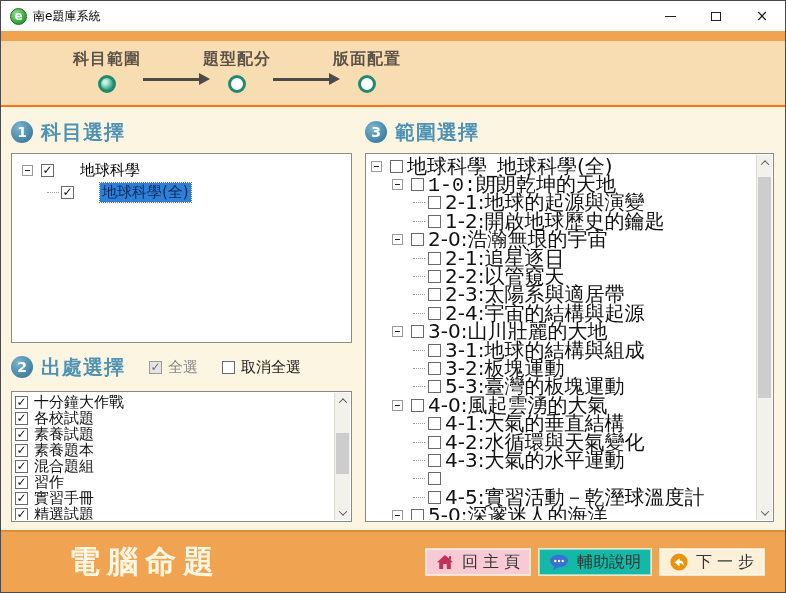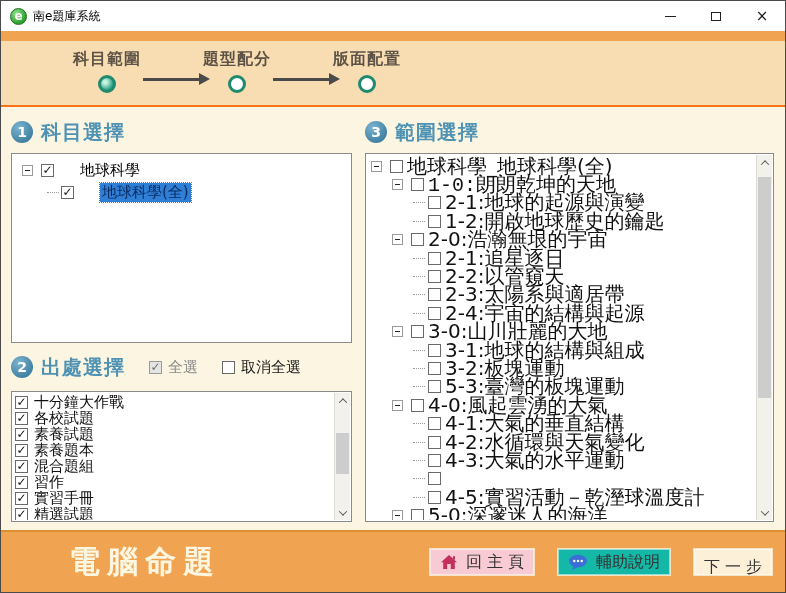--- a/index.html
+++ b/index.html
@@ -78,28 +78,28 @@
   .sbtn{ height:15px; width:100%; display:flex; align-items:center; justify-content:center; flex:0 0 auto;}
   .chev{ width:6px; height:6px; border-right:1.5px solid #5a5a5a; border-bottom:1.5px solid #5a5a5a; display:block;}
   .chev.up{ transform:rotate(-135deg) translate(-1px,-1px);}
   .chev.down{ transform:rotate(45deg) translate(-1px,-1px);}
   .strack{ flex:1 1 auto; width:100%; position:relative;}
   .sthumb{ position:absolute; left:1px; right:1px; background:#cdcdcd;}
   
   .footer{ height:62px; background:#f0a452; border-top:2px solid #dd8f33; flex:0 0 auto;
     display:flex; align-items:center;}
   .brand{ margin-left:68px; font-size:31px; font-weight:bold; color:#fdf6e0; letter-spacing:7px;}
-  .footer-buttons{ margin-left:auto; margin-right:12px; display:flex; gap:22px;}
+  .footer-buttons{ margin-left:auto; margin-right:20px; display:flex; gap:7px;}
   .f-btn{ height:28px; display:flex; align-items:center; gap:8px; padding:0 10px;
     border:1px solid #f6e3c2; box-shadow:0 0 0 1px rgba(255,255,255,.55) inset; font-family:inherit;
     font-size:16px; color:#333; cursor:pointer;}
   .f-btn .ls{ letter-spacing:5px; margin-right:-5px;}
   .f-btn.home{ background:#f8cbd4;}
   .f-btn.help{ background:#14b8a6;}
-  .f-btn.next{ background:#fdf0d8;flex-direction:column;}
+  .f-btn.next{ background:#fdf0d8;}
 </style>
 </head>
 <body>
 
 <div class="window">
 
   <div class="titlebar">
     <span class="app-icon">e</span>
     <span class="title-text">南e題庫系統</span>
     <div class="win-controls">

